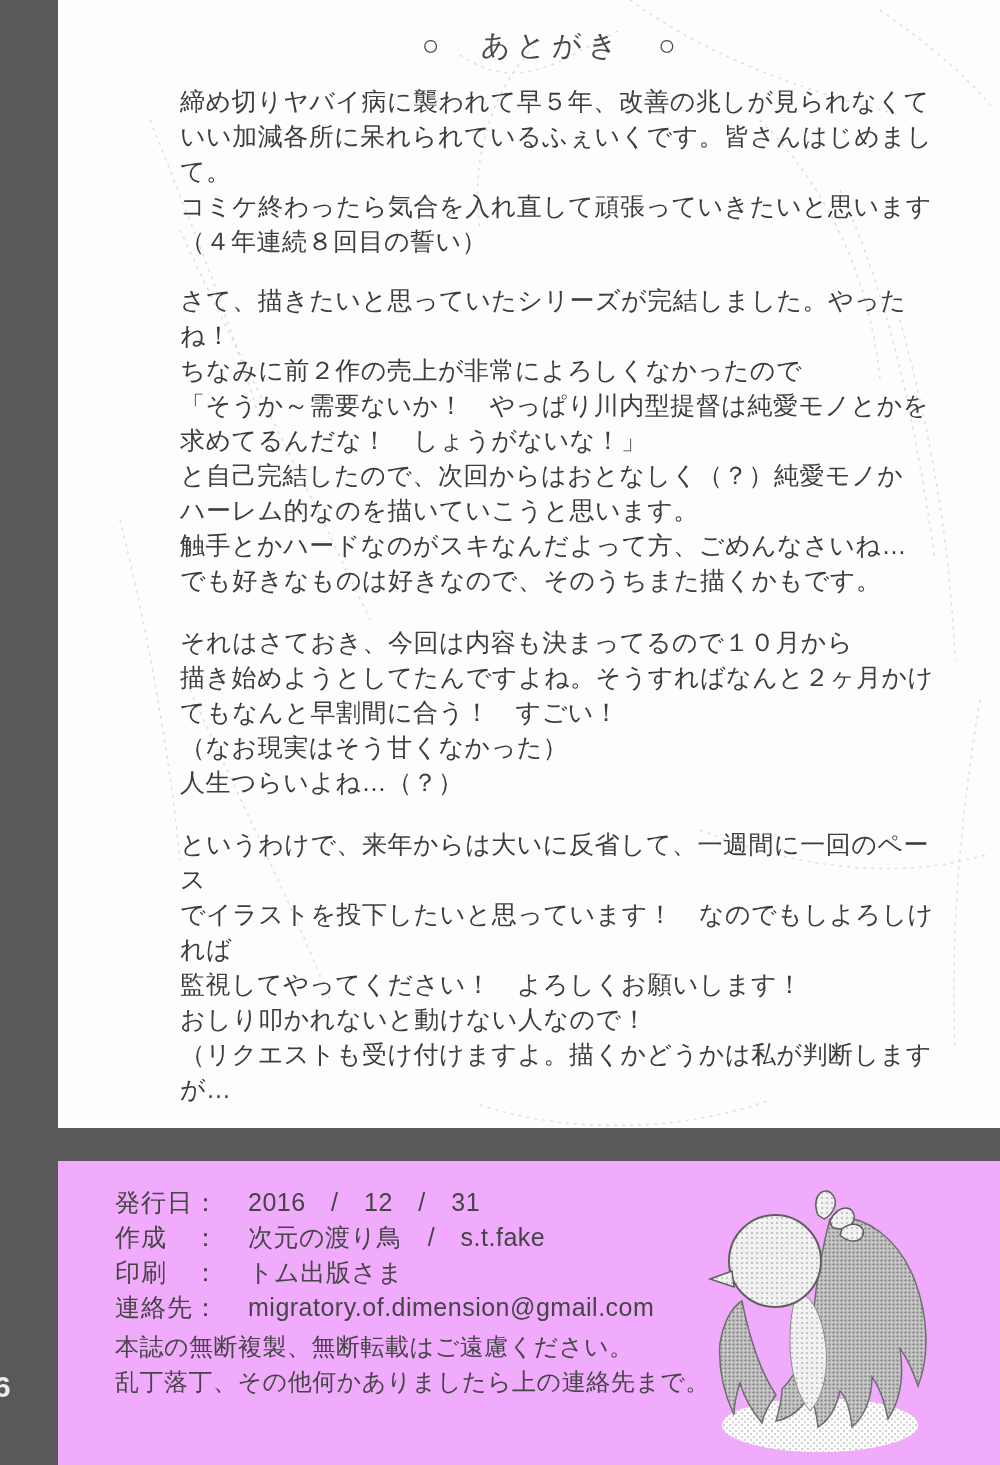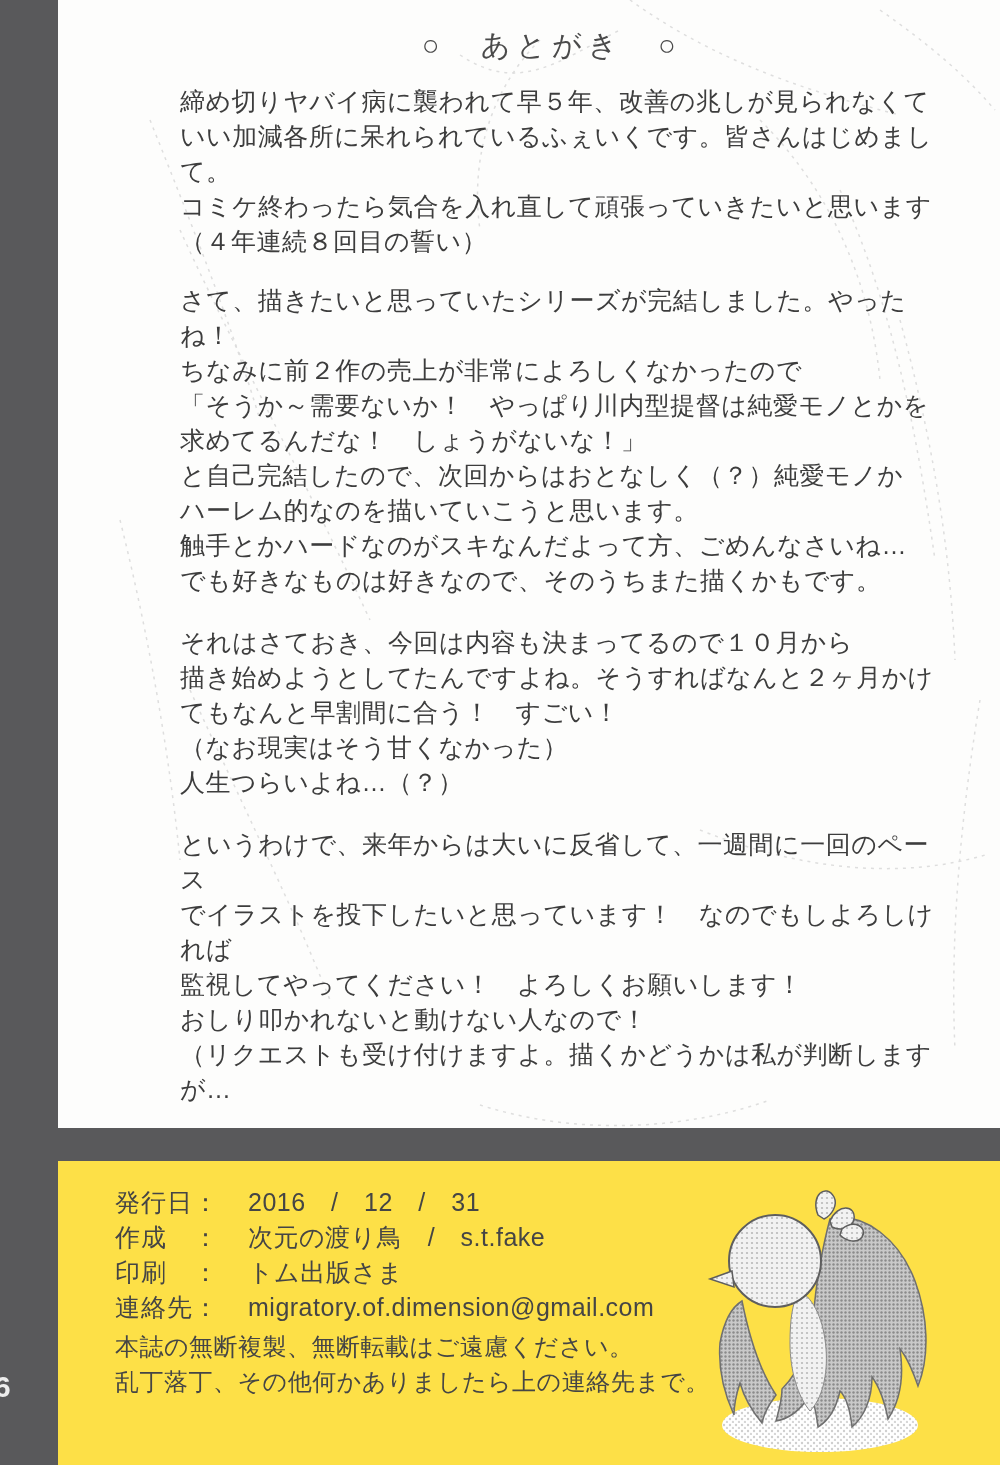--- a/index.html
+++ b/index.html
@@ -74,21 +74,21 @@
     letter-spacing: 1px; color: #3d3d3d;
   }
   .dark-band {
     position: absolute; left: 0; top: 1128px;
     width: 1000px; height: 33px;
     background: #59595b;
   }
   .colophon-panel {
     position: absolute; left: 58px; top: 1161px;
     width: 942px; height: 304px;
-    background: #fde047;
+    background: #f0abfc;
   }
   .colophon-rows { position: absolute; left: 57px; top: 24px; }
   .colophon-row {
     display: flex; align-items: baseline;
     font-size: 25px; line-height: 35px; color: #454545;
   }
   .colophon-label { width: 78px; flex: 0 0 auto; letter-spacing: 1px; }
   .colophon-sep { flex: 0 0 auto; }
   .colophon-value { margin-left: 30px; letter-spacing: 0.5px; }
   .notice {

